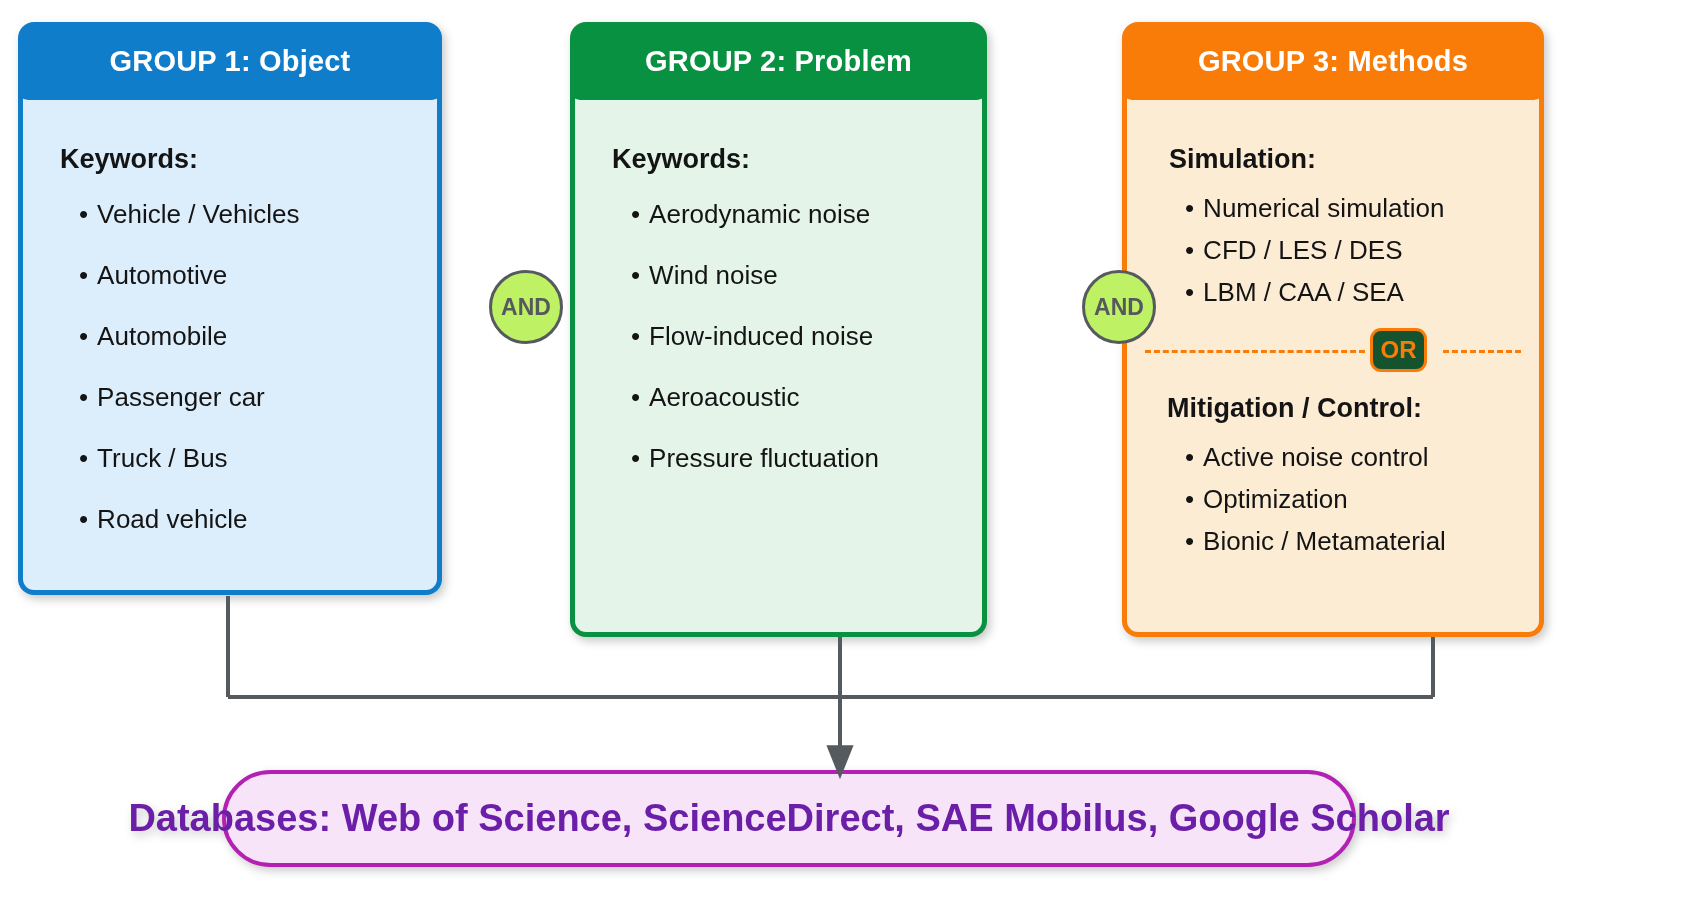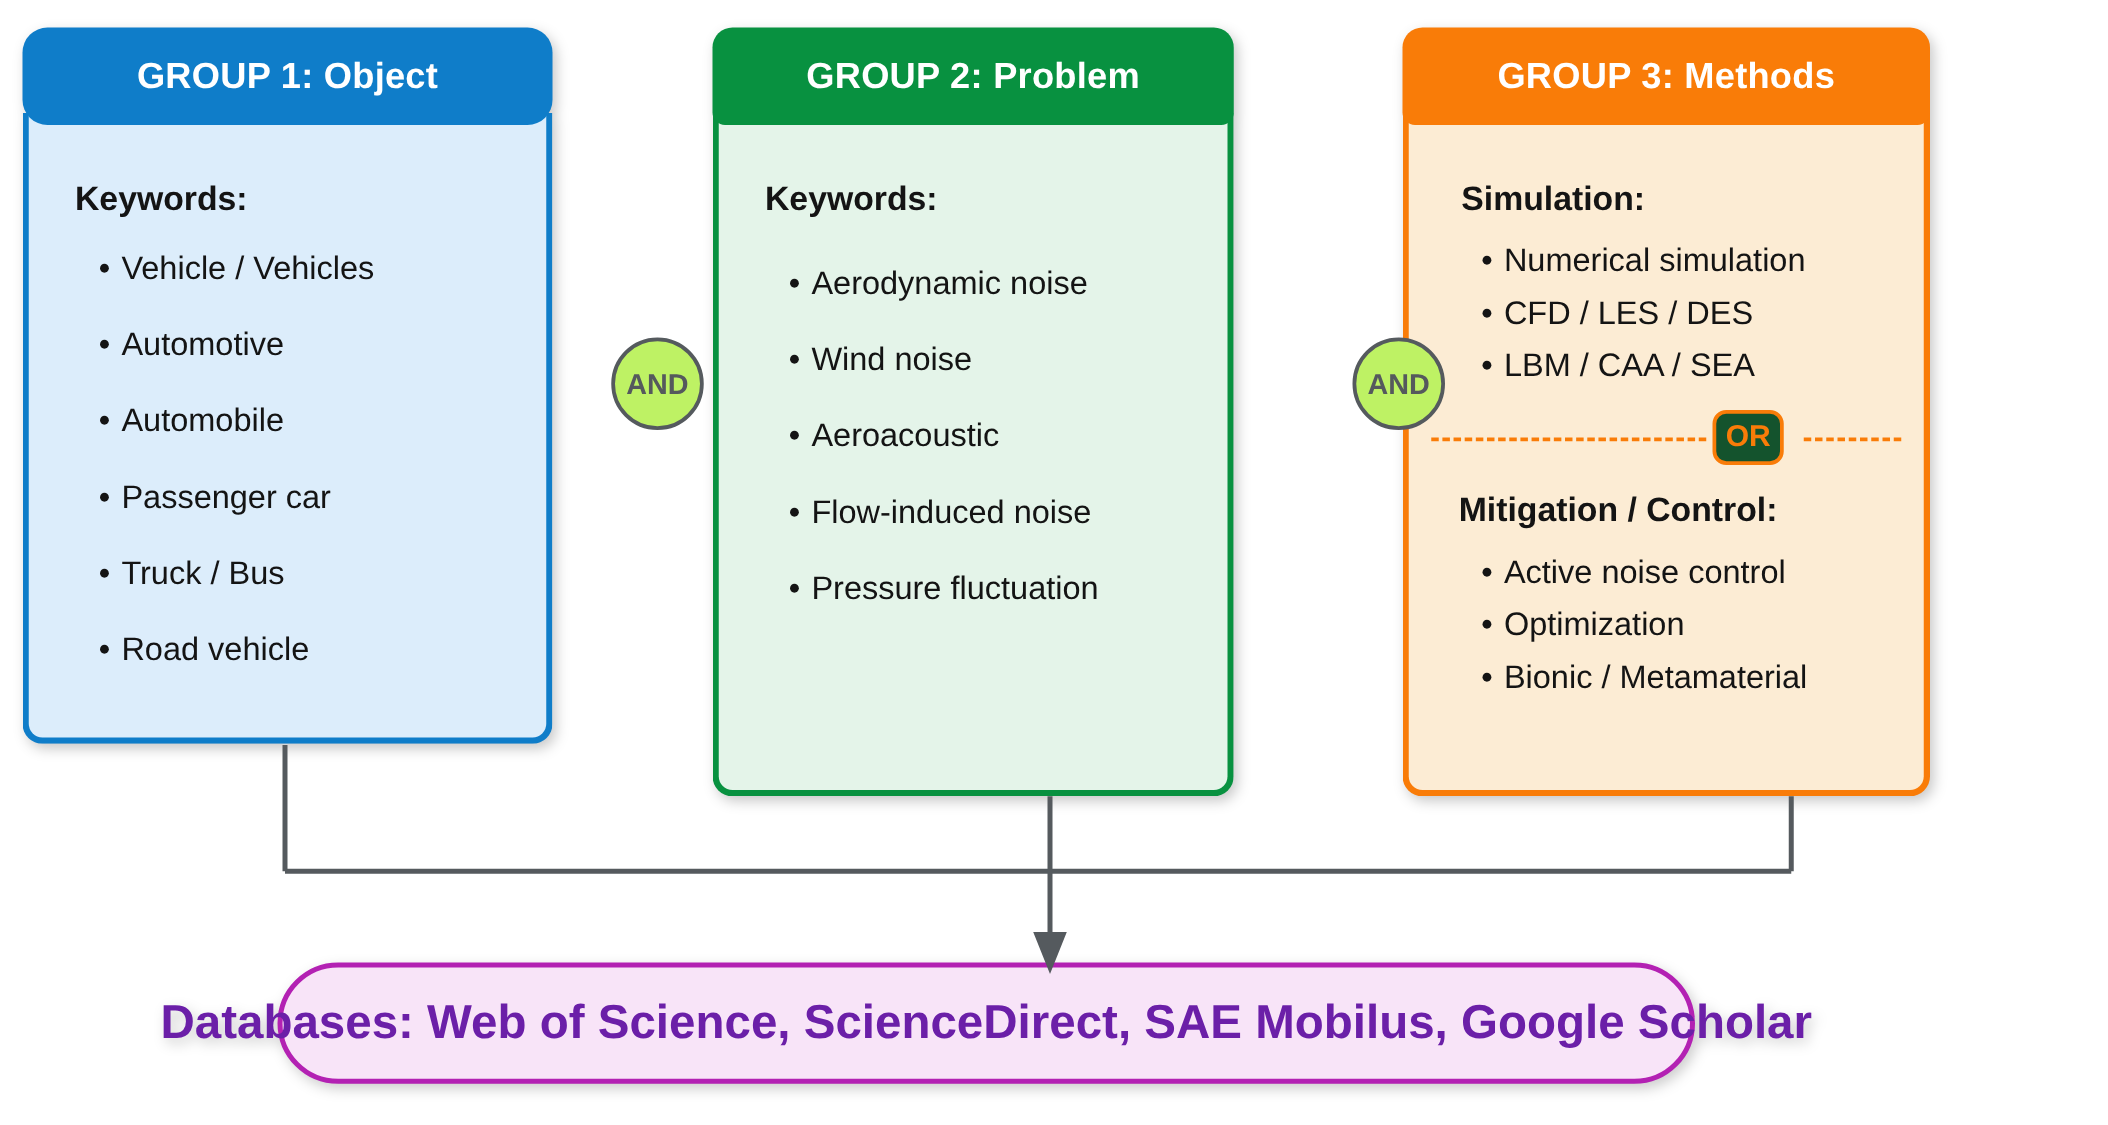--- a/index.html
+++ b/index.html
@@ -71,33 +71,33 @@
   }
   ul.kw-list li {
     font-size: 26px;
     color: #141414;
     white-space: nowrap;
   }
   ul.kw-list li .bullet { margin-right: 9px; }
 
   
   #group1 { left: 18px; top: 22px; width: 424px; height: 573px; }
-  #group1 .group-head { background: #0f7dc9; border-radius: 20px; }
+  #group1 .group-head { background: #0f7dc9; }
   #group1 .group-body { height: 505px; background: #dcedfb; border-color: #0f7dc9; }
   #group1 .section-title { position: absolute; left: 37px; top: 54px; }
   #group1 ul.kw-list { position: absolute; left: 56px; top: 109px; }
   #group1 ul.kw-list li { margin-bottom: 30px; }
 
   
   #group2 { left: 570px; top: 22px; width: 417px; height: 615px; }
   #group2 .group-head { background: #089140; }
   #group2 .group-body { height: 547px; background: #e4f4e9; border-color: #089140; }
   #group2 .section-title { position: absolute; left: 37px; top: 54px; }
   #group2 ul.kw-list { position: absolute; left: 56px; top: 109px; }
-  #group2 ul.kw-list li { margin-bottom: 30px; margin-top: 12px; }
+  #group2 ul.kw-list li { margin-bottom: 30px; }
 
   
   #group3 { left: 1122px; top: 22px; width: 422px; height: 615px; }
   #group3 .group-head { background: #f97c08; }
   #group3 .group-body { height: 547px; background: #fcecd4; border-color: #f97c08; }
   #group3 .section-title.sim { position: absolute; left: 42px; top: 54px; }
   #group3 ul.sim-list { position: absolute; left: 58px; top: 103px; }
   #group3 ul.sim-list li { margin-bottom: 11px; }
   #group3 .section-title.mit { position: absolute; left: 40px; top: 303px; }
   #group3 ul.mit-list { position: absolute; left: 58px; top: 352px; }
@@ -228,22 +228,22 @@
 
   <div class="and-node" id="and1">AND</div>
 
   <div class="group-card" id="group2">
     <div class="group-head">GROUP 2: Problem</div>
     <div class="group-body">
       <div class="section-title">Keywords:</div>
       <ul class="kw-list">
         <li><span class="bullet">•</span><span>Aerodynamic noise</span></li>
         <li><span class="bullet">•</span><span>Wind noise</span></li>
+        <li><span class="bullet">•</span><span>Flow-induced noise</span></li>
         <li><span class="bullet">•</span><span>Aeroacoustic</span></li>
-        <li><span class="bullet">•</span><span>Flow-induced noise</span></li>
         <li><span class="bullet">•</span><span>Pressure fluctuation</span></li>
       </ul>
     </div>
   </div>
 
   <div class="and-node" id="and2">AND</div>
 
   <div class="group-card" id="group3">
     <div class="group-head">GROUP 3: Methods</div>
     <div class="group-body">

